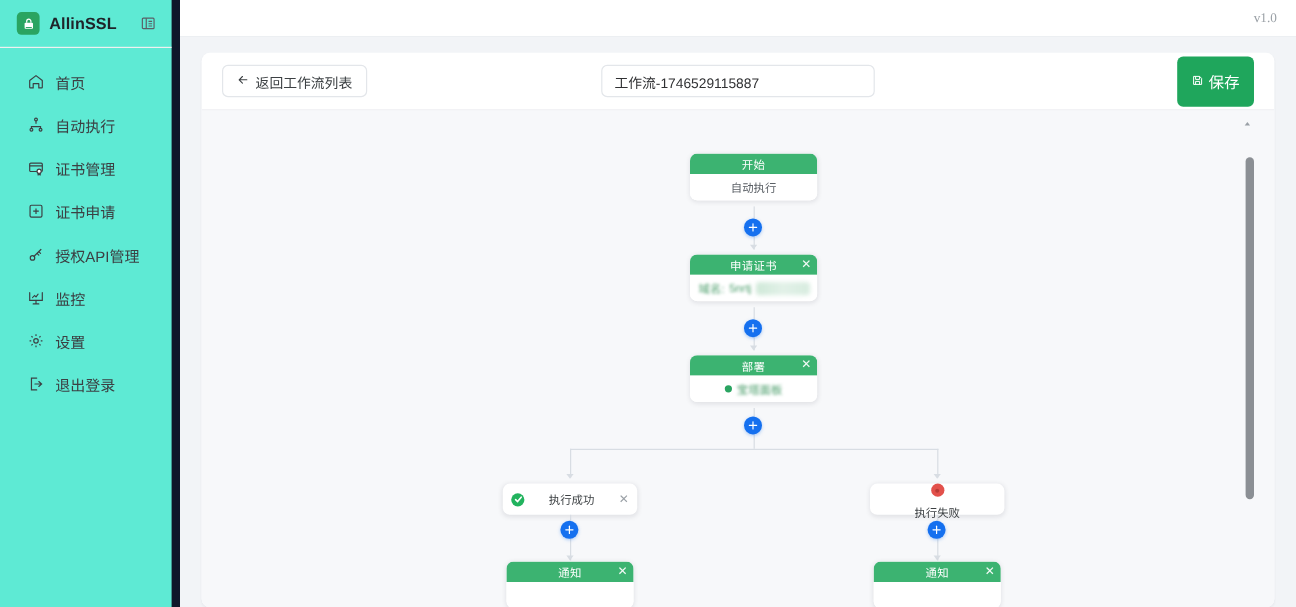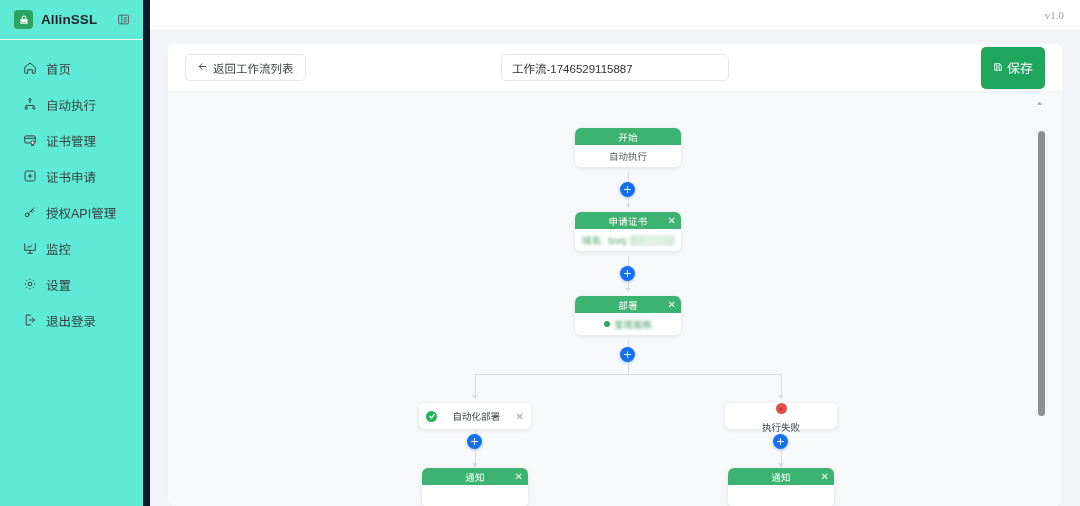--- a/index.html
+++ b/index.html
@@ -490,21 +490,21 @@
             <div class="edge v" style="left:613px; top:282px; height:24px;"></div>
             <div class="arrow-down" style="left:303.5px; top:303px;"></div>
             <div class="arrow-down" style="left:609.5px; top:303px;"></div>
 
             <div class="cond-node" style="left:251px; top:311px;">
               <span class="cond-icon ok">
                 <svg width="8" height="8" viewBox="0 0 24 24" fill="none" stroke="#ffffff" stroke-width="4" stroke-linecap="round" stroke-linejoin="round">
                   <path d="M5 13l5 5L19 7"></path>
                 </svg>
               </span>
-              <span class="cond-label">自动化部署</span>
+              <span class="cond-label">执行成功</span>
               <span class="cond-close">✕</span>
             </div>
 
             <div class="cond-node" style="left:557px; top:311px;flex-direction:column;">
               <span class="cond-icon fail">
                 <svg width="8" height="8" viewBox="0 0 24 24" fill="none" stroke="#ffffff" stroke-width="4" stroke-linecap="round">
                   <circle cx="12" cy="12" r="5" fill="#b93b36" stroke="none"></circle>
                 </svg>
               </span>
               <span class="cond-label">执行失败</span>

